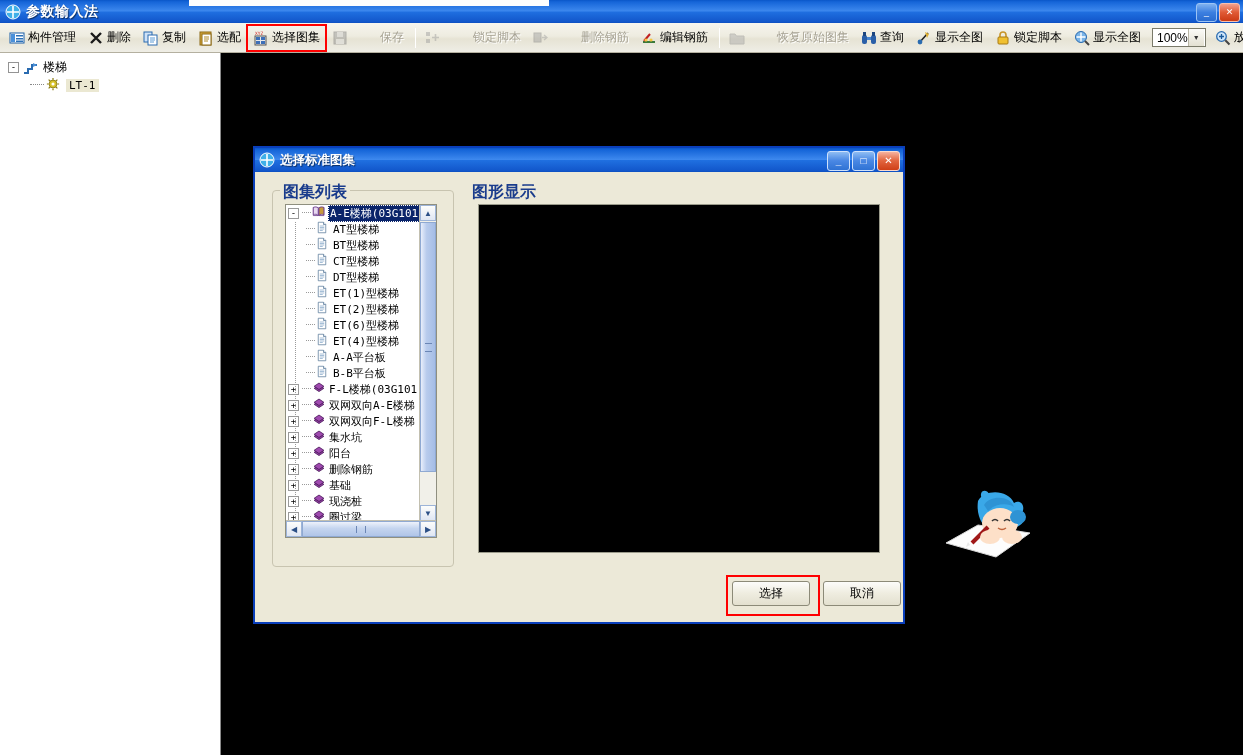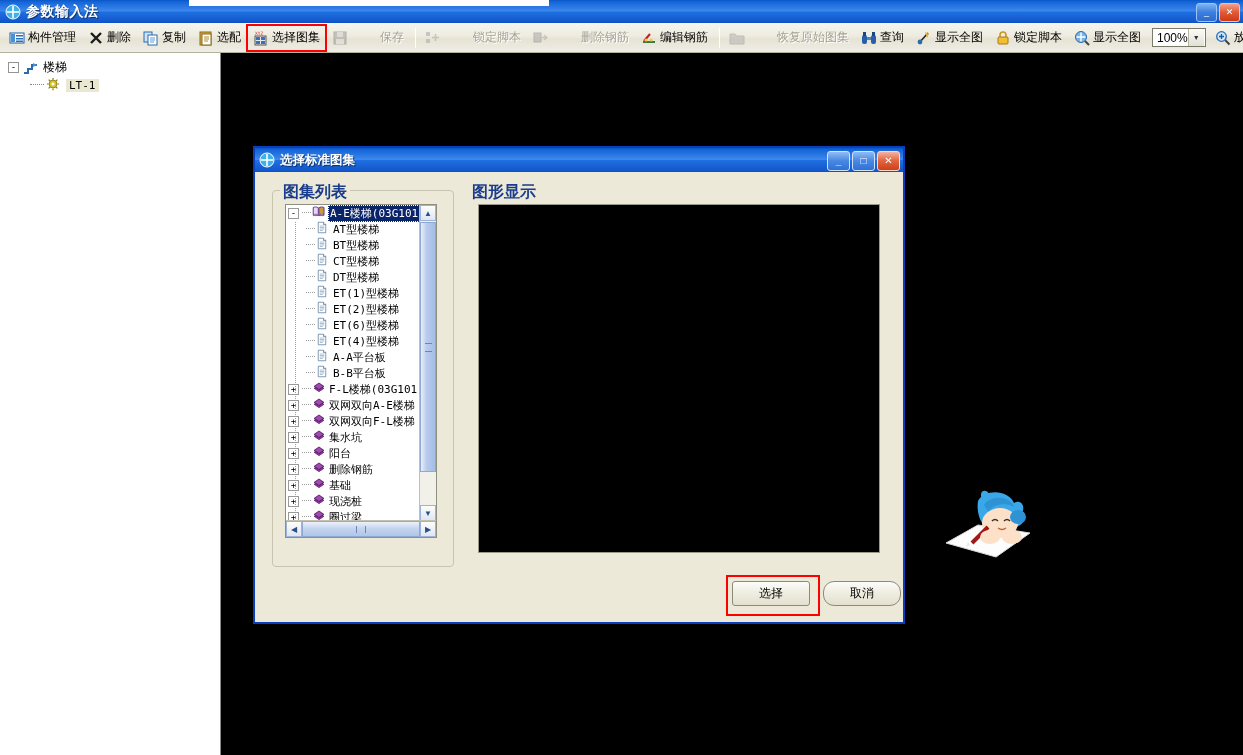--- a/index.html
+++ b/index.html
@@ -770,17 +770,17 @@
         </div>
 
         <div class="groupbox" style="left:214px;top:18px;width:420px;height:377px;">
           <div class="gb-frame" style="border:none;"></div>
           <div class="gb-label" style="left:0;">图形显示</div>
           <div class="gfxarea"></div>
         </div>
 
         <div class="dlgbtn" style="left:477px;top:409px;">选择</div>
         <div class="redmark" style="left:471px;top:403px;width:90px;height:37px;"></div>
-        <div class="dlgbtn" style="left:568px;top:409px;border-radius:11px;">取消</div>
+        <div class="dlgbtn" style="left:568px;top:409px;">取消</div>
       </div>
     </div>
   </div>
 </div>
 
 </body></html>

